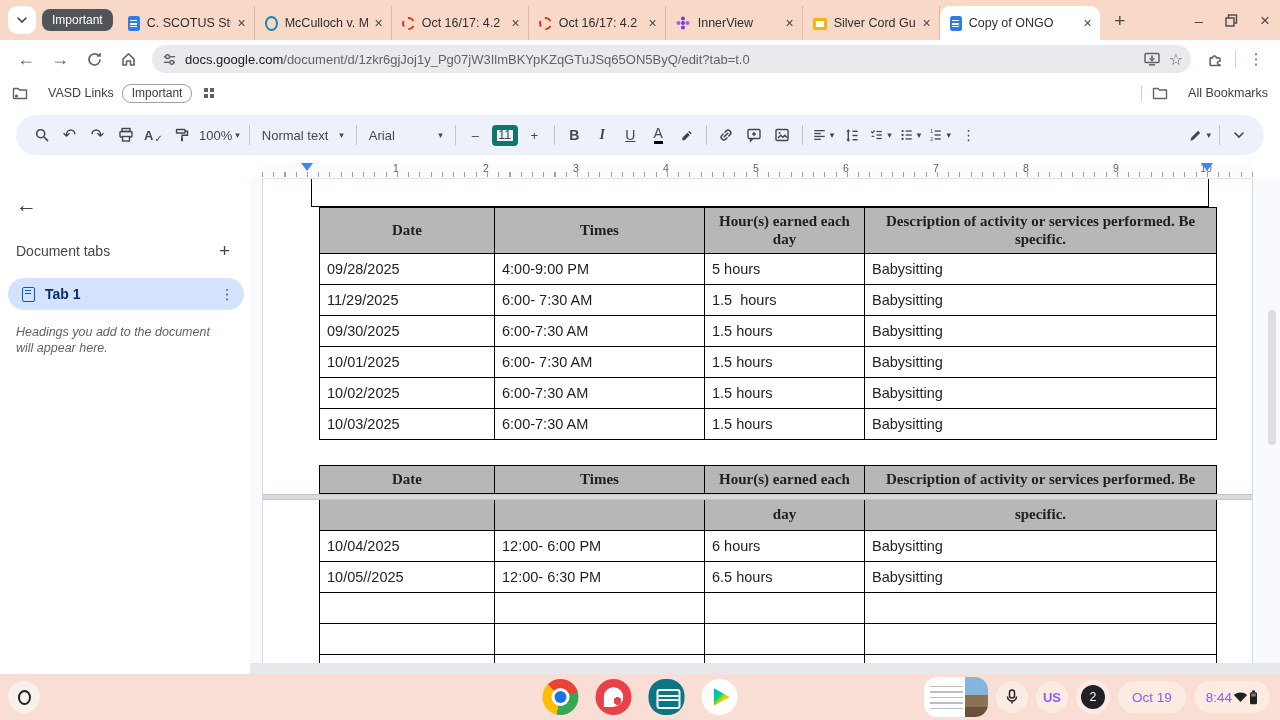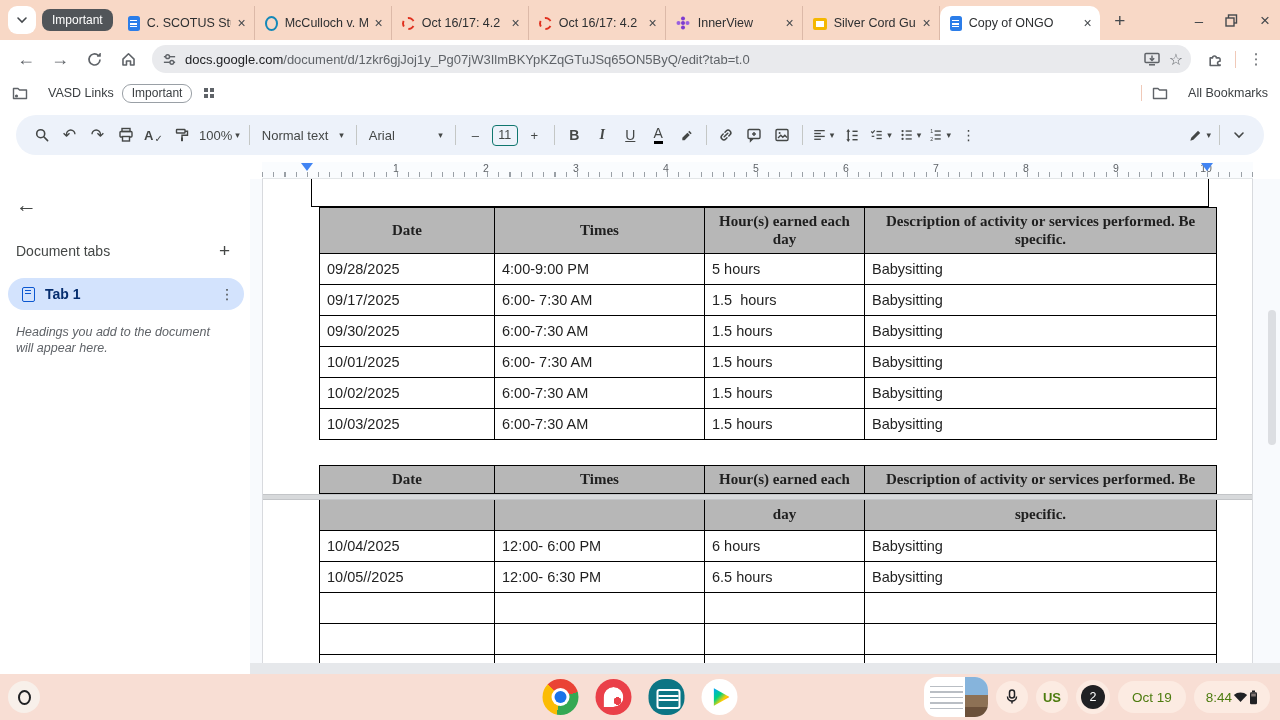--- a/index.html
+++ b/index.html
@@ -50,21 +50,21 @@
   .bm-right{margin-left:auto;display:flex;align-items:center;gap:10px}
   .bm-sep{width:1px;height:16px;background:#f0c9b8}
 
   
   .docsbar-wrap{height:54px;background:#fff;flex:none}
   .docsbar{height:40px;margin:7px 16px 0;background:#edf2fa;border-radius:21px;display:flex;align-items:center;padding:0 12px;gap:1px;color:#444746;font-size:13px}
   .tbtn{height:28px;min-width:27px;display:flex;align-items:center;justify-content:center;border-radius:4px;gap:3px;padding:0 3px;flex:none}
   .tbtn .uni{font-size:16px;line-height:1}
   .caret{font-size:9px;color:#444746}
   .tsep{width:1px;height:20px;background:#c4c7c5;margin:0 5px;flex:none}
-  .fontsize-box{width:26px;height:21px;border:1px solid #0f766e;border-radius:4px;display:flex;align-items:center;justify-content:center;font-size:12.5px;margin:0 2px}
+  .fontsize-box{width:26px;height:21px;border:5px solid #0f766e;border-radius:4px;display:flex;align-items:center;justify-content:center;font-size:12.5px;margin:0 2px}
   .letter{font-size:14px;font-weight:bold}
   .letter.i{font-style:italic;font-family:"Liberation Serif",serif;font-weight:600}
   .letter.u{text-decoration:underline;font-weight:normal}
   .letter.a{font-weight:normal;border-bottom:3px solid #000;line-height:1.1}
   .docsbar .right{margin-left:auto;display:flex;align-items:center}
 
   
   .ruler-row{height:17px;background:#fff;position:relative;flex:none}
   .ruler{position:absolute;left:262px;width:991px;top:0;height:17px;background:#fafcfe;border-bottom:1px solid #e3e6e8}
   .ruler-ticks{position:absolute;left:0;right:0;bottom:1px;height:5px;
@@ -126,21 +126,21 @@
   .app-gallery{background:#0c7584;border-radius:46%}
   .app-gallery::after{content:"";position:absolute;left:8px;top:10px;width:20px;height:16px;border:2px solid #fff;border-radius:3px;
     background:linear-gradient(to bottom,transparent 4px,#fff 4px 6px,transparent 6px 8px,#fff 8px 10px,transparent 10px)}
   .app-play{background:#fff}
   .app-play::after{content:"";position:absolute;left:12px;top:9px;width:16px;height:18px;
     clip-path:polygon(0 0,100% 50%,0 100%);background:linear-gradient(135deg,#00a0ff 0%,#00d280 38%,#ffce00 62%,#ff3a44 100%)}
   .tray{position:absolute;right:10px;display:flex;align-items:center;gap:8px;height:100%}
   .pip{width:64px;height:40px;border-radius:13px;overflow:hidden;background:#fff;display:flex}
   .pip .docpart{flex:1.4;background:repeating-linear-gradient(to bottom,#fff 0 4px,#b9bec4 4px 5.4px);margin:5px 2px 5px 6px}
   .pip .photopart{flex:1;background:linear-gradient(to bottom,#86b4dc 0 45%,#8d7155 45% 75%,#6b503a 75%)}
-  .tray-pill{height:32px;border-radius:16px;background:#fcebe2;display:flex;align-items:center;justify-content:center;color:#4d7c0f}
+  .tray-pill{height:32px;border-radius:16px;background:#fcebe2;display:flex;align-items:center;justify-content:center;color:#8b5cf6}
   .pill-circle{width:32px}
   .tray-us{font-size:13px;font-weight:bold}
   .badge-wrap{width:34px;height:34px;border-radius:50%;background:#fcebe2;display:flex;align-items:center;justify-content:center}
   .badge{width:24px;height:24px;border-radius:50%;background:#202124;color:#fff;font-size:12.5px;display:flex;align-items:center;justify-content:center}
   .tray-date{padding:0 14px;font-size:13.5px}
   .tray-status{padding:0 12px;gap:1px;font-size:13.5px}
   svg{display:block}
 </style>
 </head>
 <body>
@@ -484,21 +484,21 @@
           <div>
 
               <div class="trow drow">
                 <div class="tcell c1">09/28/2025</div>
                 <div class="tcell c2">4:00-9:00 PM</div>
                 <div class="tcell c3">5 hours</div>
                 <div class="tcell c4">Babysitting</div>
               </div>
 
               <div class="trow drow">
-                <div class="tcell c1">09/17/2025</div>
+                <div class="tcell c1">11/29/2025</div>
                 <div class="tcell c2">6:00- 7:30 AM</div>
                 <div class="tcell c3">1.5  hours</div>
                 <div class="tcell c4">Babysitting</div>
               </div>
 
               <div class="trow drow">
                 <div class="tcell c1">09/30/2025</div>
                 <div class="tcell c2">6:00-7:30 AM</div>
                 <div class="tcell c3">1.5 hours</div>
                 <div class="tcell c4">Babysitting</div>

